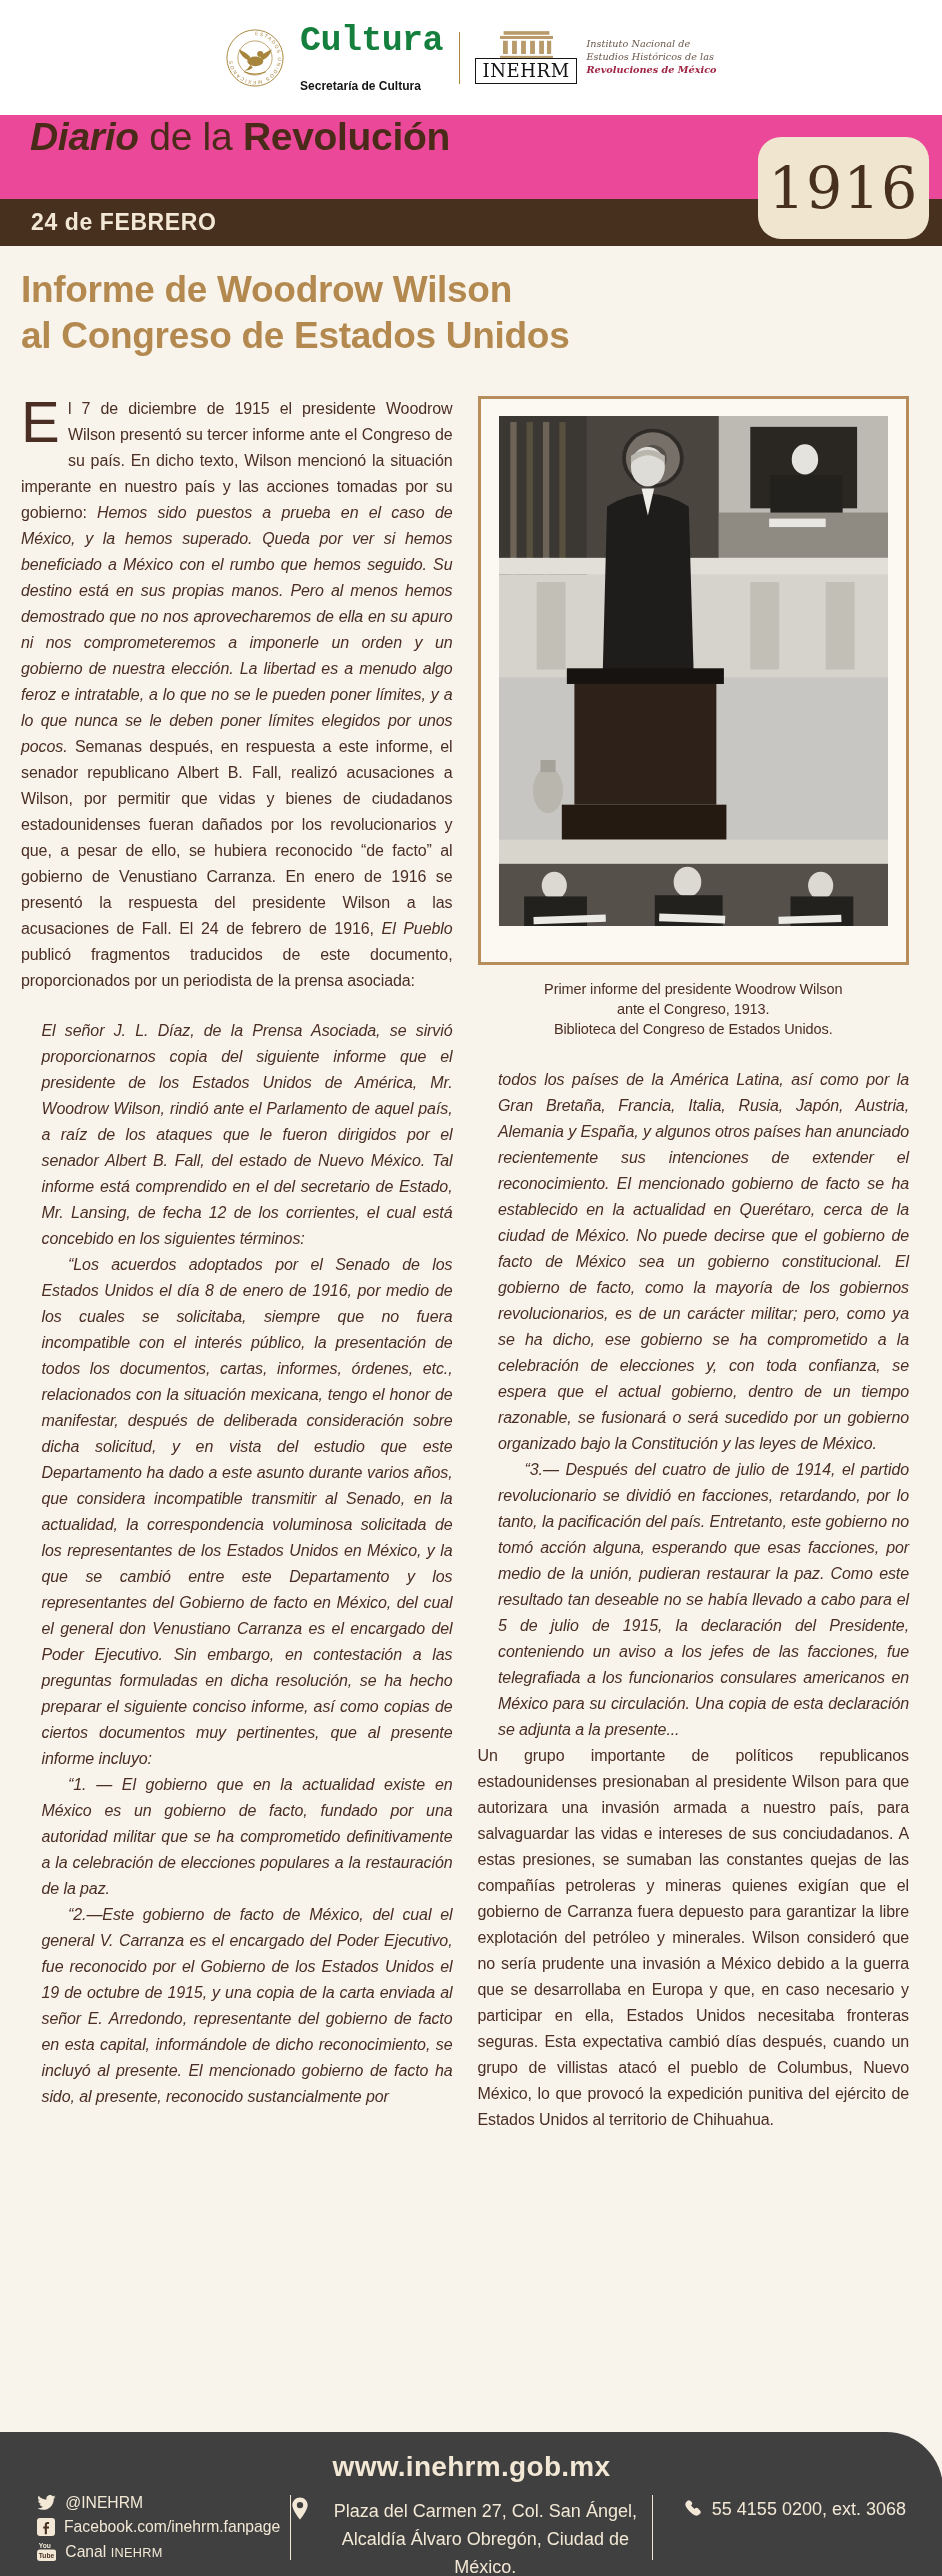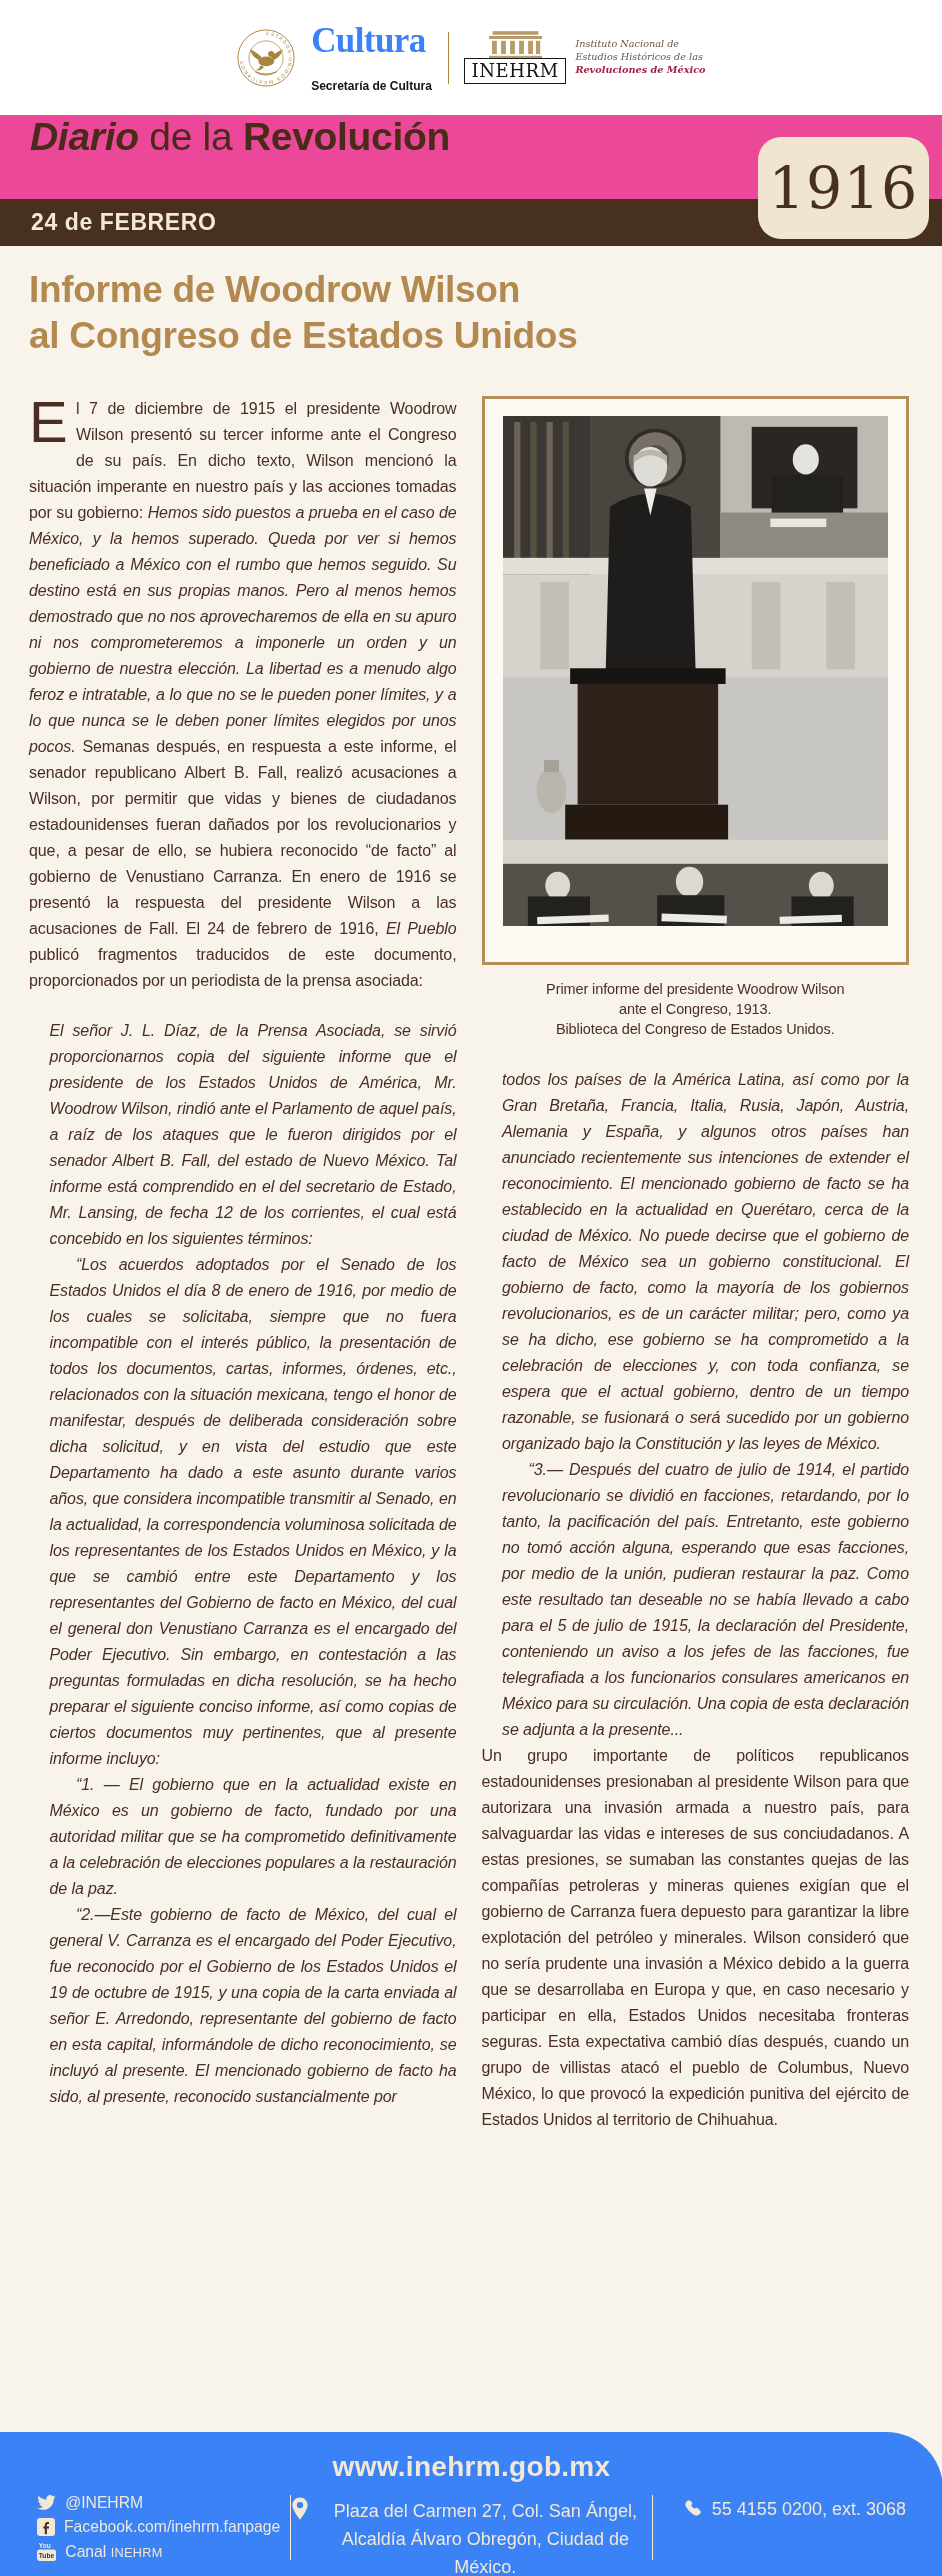--- a/index.html
+++ b/index.html
@@ -3,21 +3,21 @@
 <meta charset="utf-8">
 <style>
   html,body{margin:0;padding:0;background:#9a9a9a;}
   .page{position:relative;width:943px;height:2576px;background:#F8F4EC;overflow:hidden;
         font-family:"Liberation Sans",sans-serif;color:#4B2E23;}
 
   
   .header{height:115px;background:#FFFFFF;display:flex;align-items:center;justify-content:center;gap:15.7px;}
   .seal{width:58px;height:58px;}
   .cultura-block{display:flex;flex-direction:column;justify-content:center;}
-  .cultura-wordmark{font-family:Liberation Serif, serif;font-weight:bold;font-size:35px;color:#3b82f6;line-height:36px;letter-spacing:-0.6px;}
+  .cultura-wordmark{font-family:Liberation Mono, monospace;font-weight:bold;font-size:35px;color:#15803d;line-height:36px;letter-spacing:-0.6px;}
   .cultura-tagline{font-size:12px;font-weight:bold;color:#151515;margin-top:20px;}
   .logo-divider{width:1.2px;height:52px;background:#A8853C;}
   .inehrm-block{display:flex;align-items:center;gap:9.7px;}
   .inehrm-logo{display:flex;flex-direction:column;align-items:center;}
   .inehrm-box{border:1.8px solid #151515;padding:0.6px 6px 1.8px 6px;font-family:"DejaVu Serif",serif;
               font-size:18px;letter-spacing:0.6px;color:#151515;margin-top:-1.2px;background:#fff;}
   .inehrm-name{font-family:"DejaVu Serif",serif;font-size:9.7px;line-height:12.7px;color:#6A564A;font-style:italic;}
   .inehrm-name .line3{font-weight:bold;color:#9F2241;}
 
   
@@ -26,39 +26,39 @@
   .masthead-title .t-italic{font-style:italic;font-weight:bold;}
   .masthead-title .t-mid{font-weight:normal;}
   .masthead-title .t-bold{font-weight:bold;}
   .year-box{position:absolute;top:137px;right:14px;width:171px;height:102px;background:#F0E5CF;border-radius:23px;
             display:flex;align-items:center;justify-content:center;z-index:5;}
   .year-box span{font-family:"DejaVu Serif",serif;font-size:57px;color:#48301E;letter-spacing:1.2px;}
   .band-brown{height:47px;background:#48301E;display:flex;align-items:center;padding-left:31px;box-sizing:border-box;}
   .date-label{font-size:23px;font-weight:bold;color:#F2E8D5;letter-spacing:0.6px;}
 
   
-  .content{height:2036px;padding:0 34px 0 29px;box-sizing:border-box;overflow:hidden;}
+  .content{height:2036px;padding:0 34px 0 21px;box-sizing:border-box;overflow:hidden;}
   .article-title{margin-top:20.5px;font-size:37px;line-height:46px;font-weight:bold;color:#B3894F;letter-spacing:-0.3px;}
   .columns{display:flex;gap:25px;margin-top:37px;}
   .col{flex:1;min-width:0;font-size:16px;line-height:26px;letter-spacing:-0.1px;text-align:justify;color:#4B2E23;}
   .col p{margin:0;}
   .dropcap{float:left;font-size:58px;line-height:45px;padding:3.6px 8.4px 3.6px 0;color:#4B2E23;}
   .bq{margin:24px 0 0 20.5px;font-style:italic;}
   .bq p.ind{text-indent:26.6px;}
   .closing{margin-top:25px;}
 
   
   .figure-frame{border:3px solid #B78D5C;background:#FCF9F3;padding:17px 18px 36px 18px;box-sizing:border-box;width:100%;}
   .figure-frame svg{display:block;width:100%;height:510px;}
   .caption{margin-top:14px;text-align:center;font-size:14.5px;line-height:20px;color:#4B2E23;}
   .right-text{margin-top:28px;}
   .right-text .bq{margin-top:0;}
 
   
-  .footer{position:absolute;left:0;bottom:0;width:100%;height:144px;background:#3b82f6;
+  .footer{position:absolute;left:0;bottom:0;width:100%;height:144px;background:#404040;
           border-top-right-radius:57px;color:#F2E8D5;box-sizing:border-box;}
   .footer-url{text-align:center;padding-top:19.3px;font-size:28px;font-weight:bold;letter-spacing:0.3px;}
   .footer-row{display:flex;align-items:stretch;margin-top:11px;padding:0 37px;}
   .social{width:253px;display:flex;flex-direction:column;gap:5.4px;justify-content:flex-start;}
   .social-item{display:flex;align-items:center;gap:9px;font-size:15.7px;}
   .social-item .sc{font-size:12.7px;letter-spacing:0.3px;}
   .vdiv{width:1.2px;background:#F2E8D5;height:65px;align-self:flex-start;margin-top:1.2px;}
   .addr{flex:1;display:flex;justify-content:center;align-items:flex-start;gap:9.7px;font-size:18px;line-height:28px;padding-top:2.4px;}
   .addr-lines{text-align:center;}
   .phone{width:253px;display:flex;justify-content:flex-end;align-items:flex-start;gap:9.7px;font-size:18px;padding-top:4.8px;}

